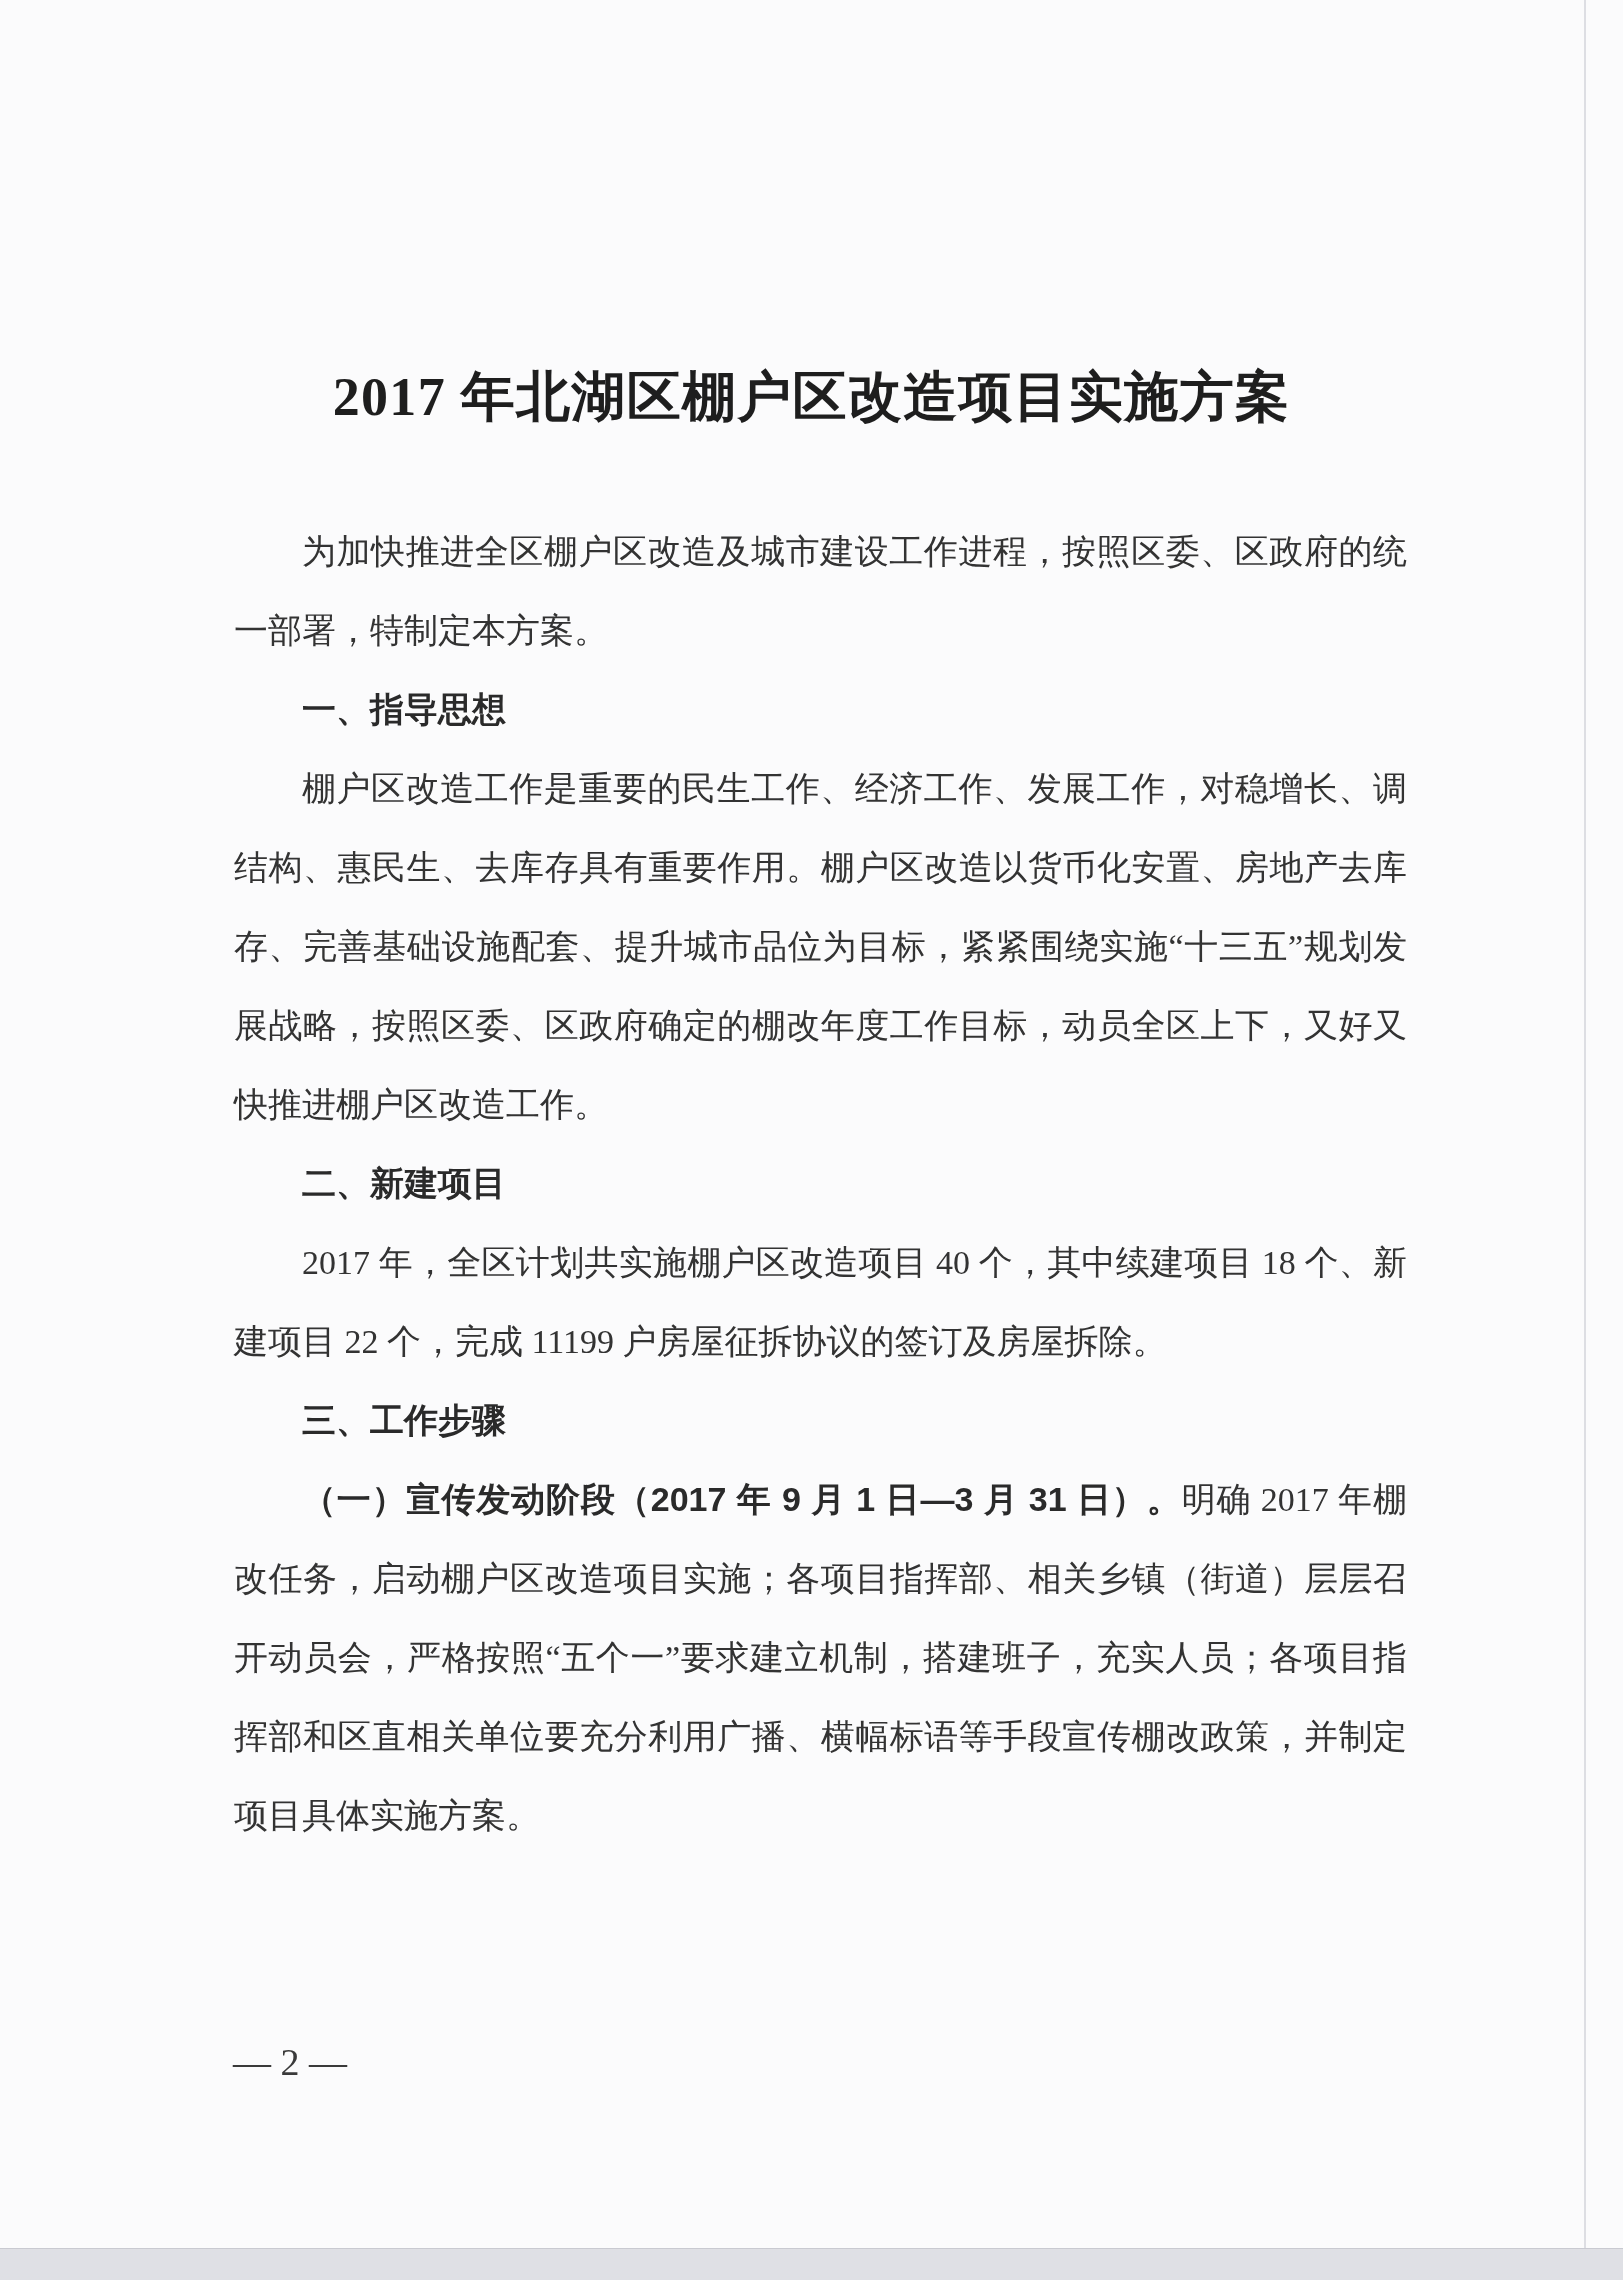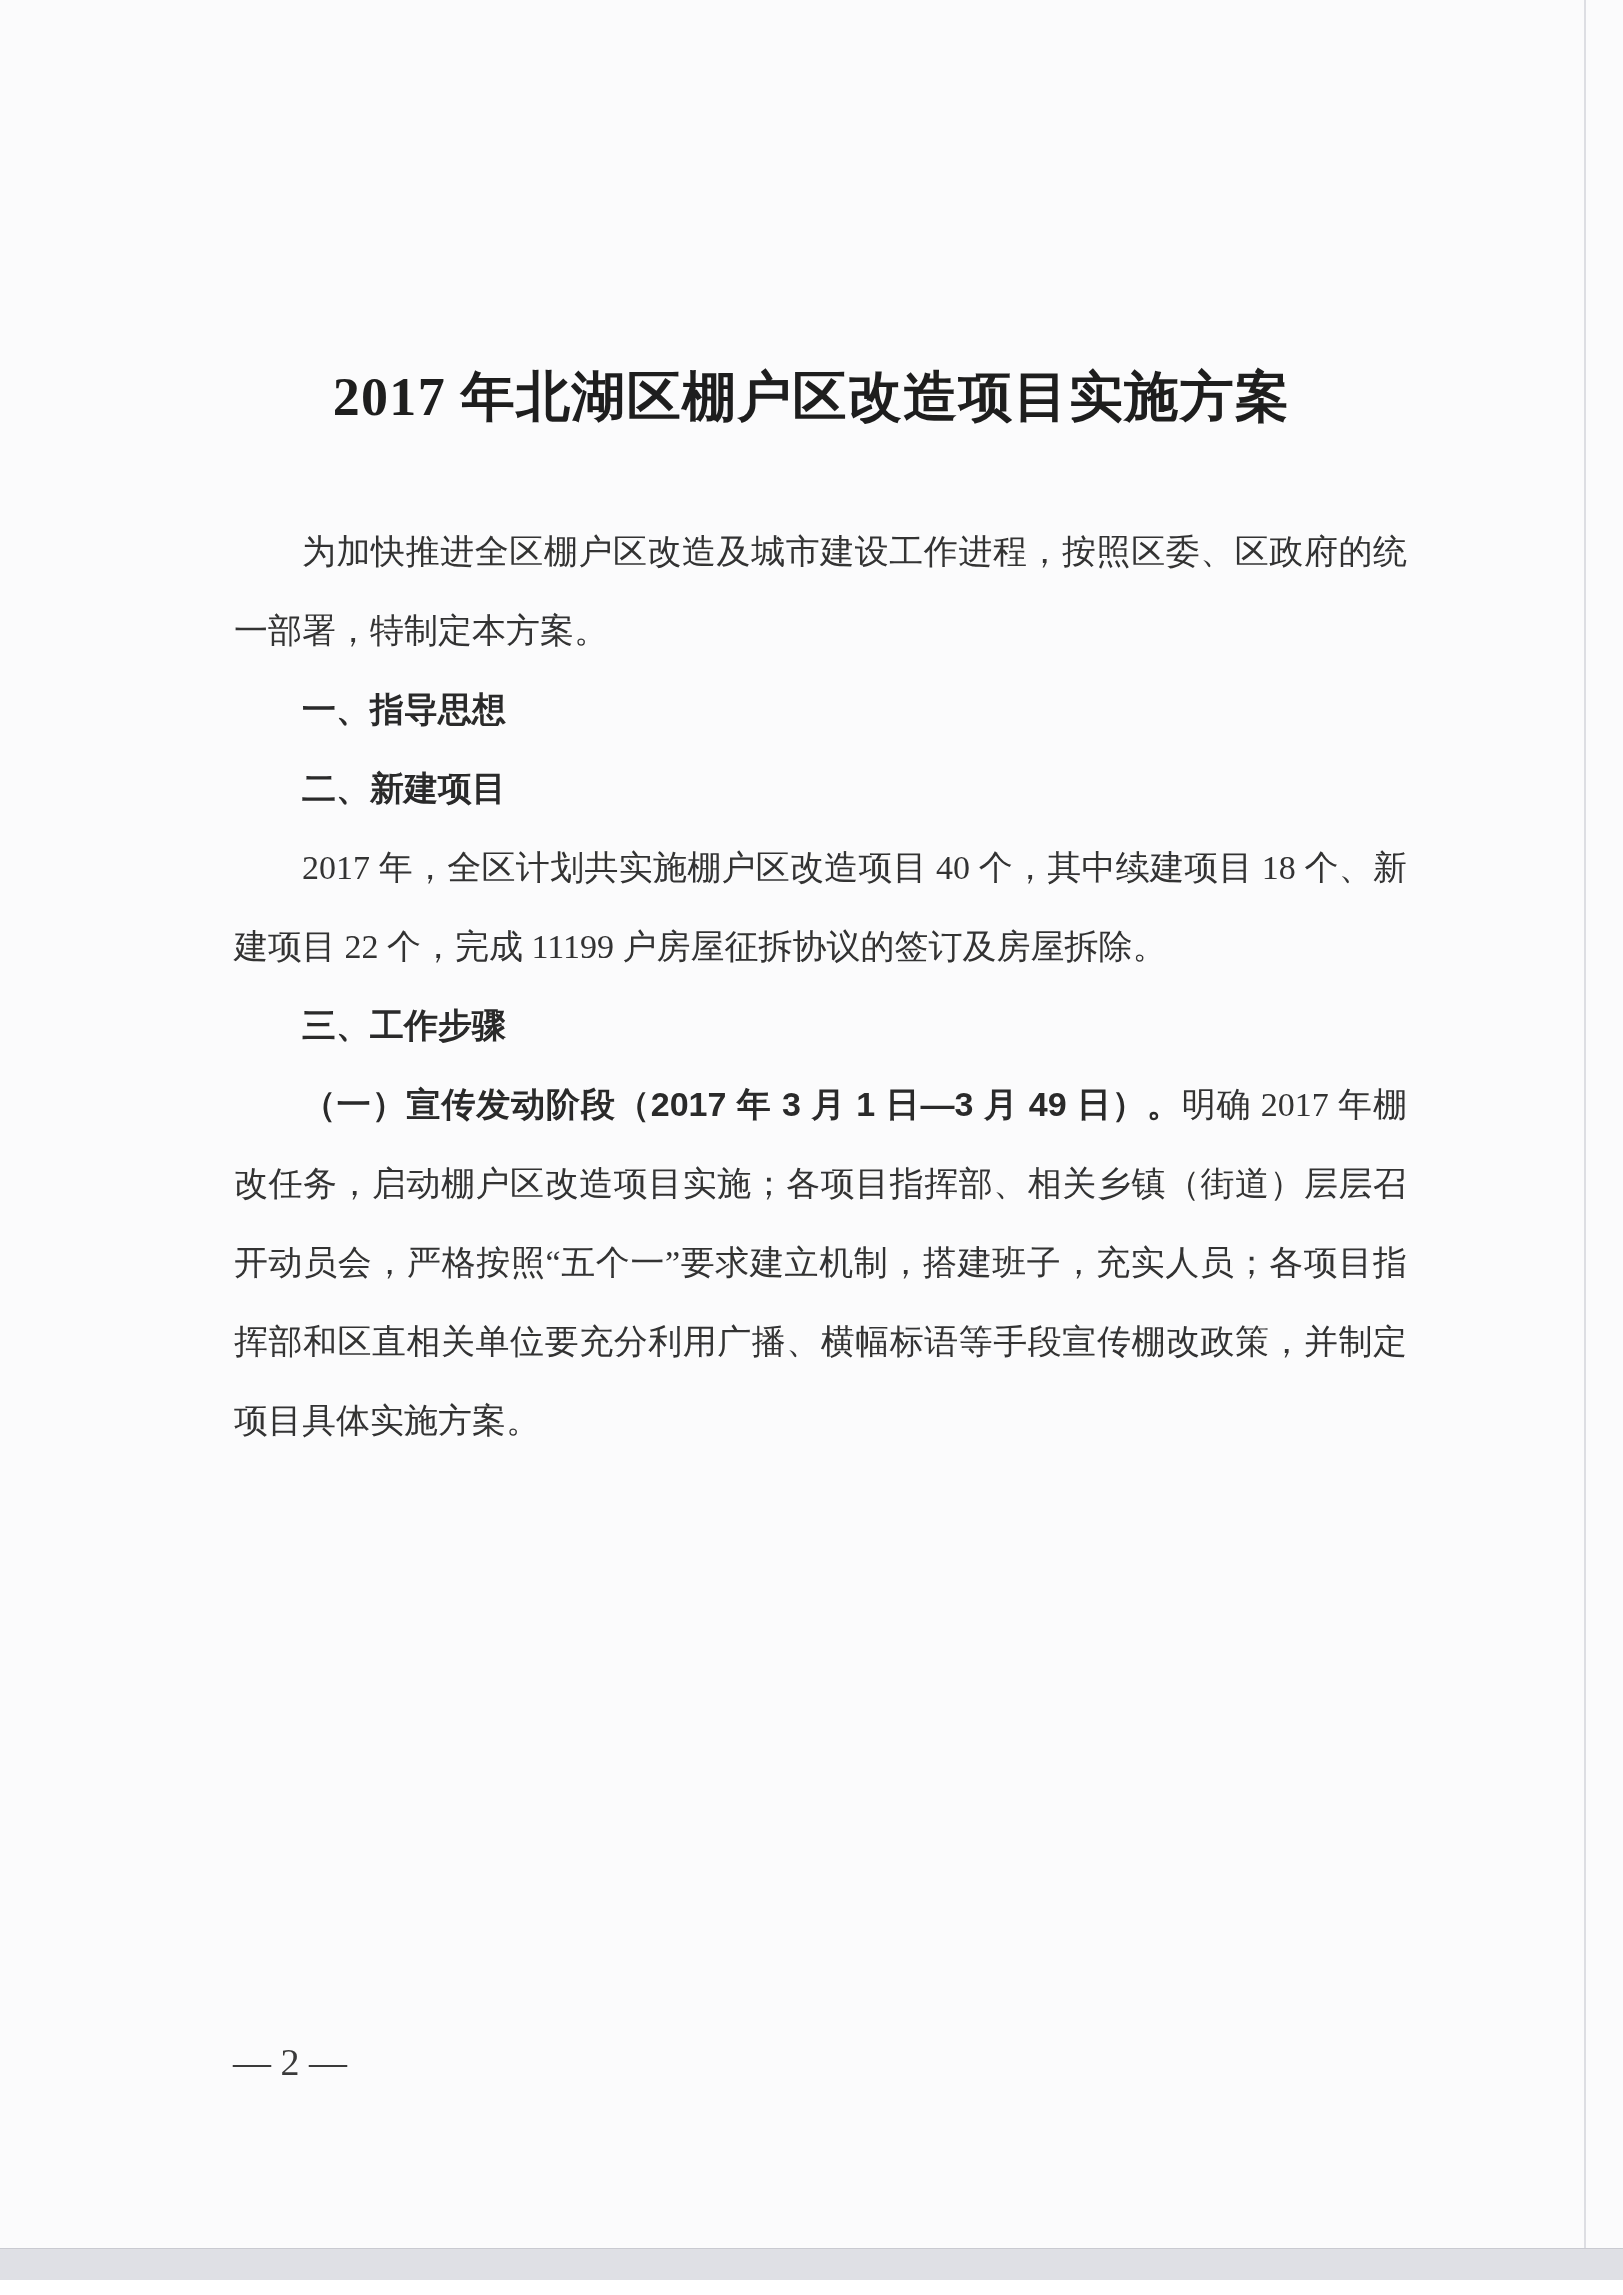--- a/index.html
+++ b/index.html
@@ -93,24 +93,25 @@
 </head>
 <body>
 
 <div class="page">
 
   <h1 class="doc-title">2017 年北湖区棚户区改造项目实施方案</h1>
 
   <div class="content">
     <p class="para">为加快推进全区棚户区改造及城市建设工作进程，按照区委、区政府的统一部署，特制定本方案。</p>
     <p class="heading">一、指导思想</p>
+    <p class="para">棚户区改造工作是重要的民生工作、经济工作、发展工作，对稳增长、调结构、惠民生、去库存具有重要作用。棚户区改造以货币化安置、房地产去库存、完善基础设施配套、提升城市品位为目标，紧紧围绕实施“十三五”规划发展战略，按照区委、区政府确定的棚改年度工作目标，动员全区上下，又好又快推进棚户区改造工作。</p>
     <p class="heading">二、新建项目</p>
     <p class="para">2017 年，全区计划共实施棚户区改造项目 40 个，其中续建项目 18 个、新建项目 22 个，完成 11199 户房屋征拆协议的签订及房屋拆除。</p>
     <p class="heading">三、工作步骤</p>
-    <p class="para"><strong>（一）宣传发动阶段（2017 年 3 月 1 日—3 月 49 日）。</strong><span>明确 2017 年棚改任务，启动棚户区改造项目实施；各项目指挥部、相关乡镇（街道）层层召开动员会，严格按照“五个一”要求建立机制，搭建班子，充实人员；各项目指挥部和区直相关单位要充分利用广播、横幅标语等手段宣传棚改政策，并制定项目具体实施方案。</span></p>
+    <p class="para"><strong>（一）宣传发动阶段（2017 年 9 月 1 日—3 月 31 日）。</strong><span>明确 2017 年棚改任务，启动棚户区改造项目实施；各项目指挥部、相关乡镇（街道）层层召开动员会，严格按照“五个一”要求建立机制，搭建班子，充实人员；各项目指挥部和区直相关单位要充分利用广播、横幅标语等手段宣传棚改政策，并制定项目具体实施方案。</span></p>
   </div>
 
   <div class="page-footer">— 2 —</div>
 
   <div class="scan-right-edge"></div>
   <div class="scan-bottom-band"></div>
   <div class="scan-bottom-white"></div>
 
 </div>
 

